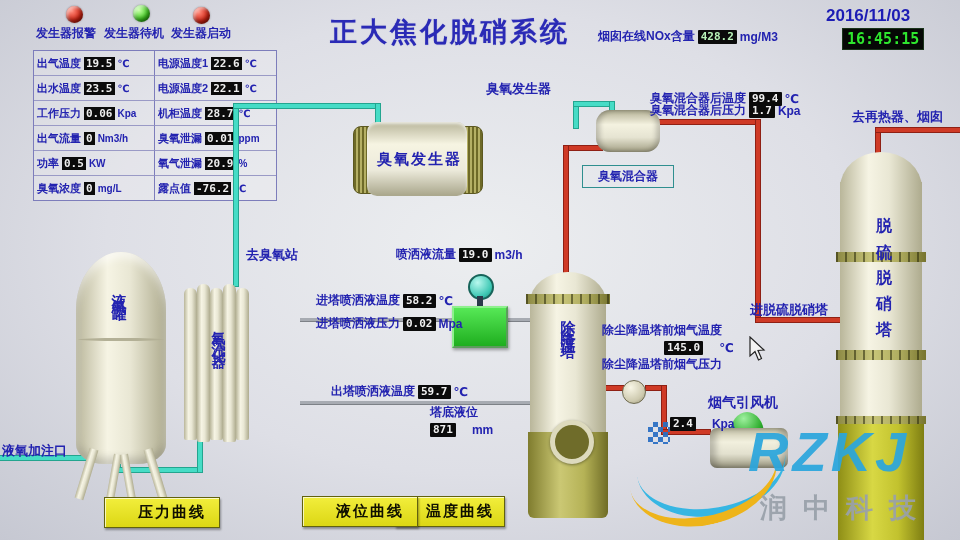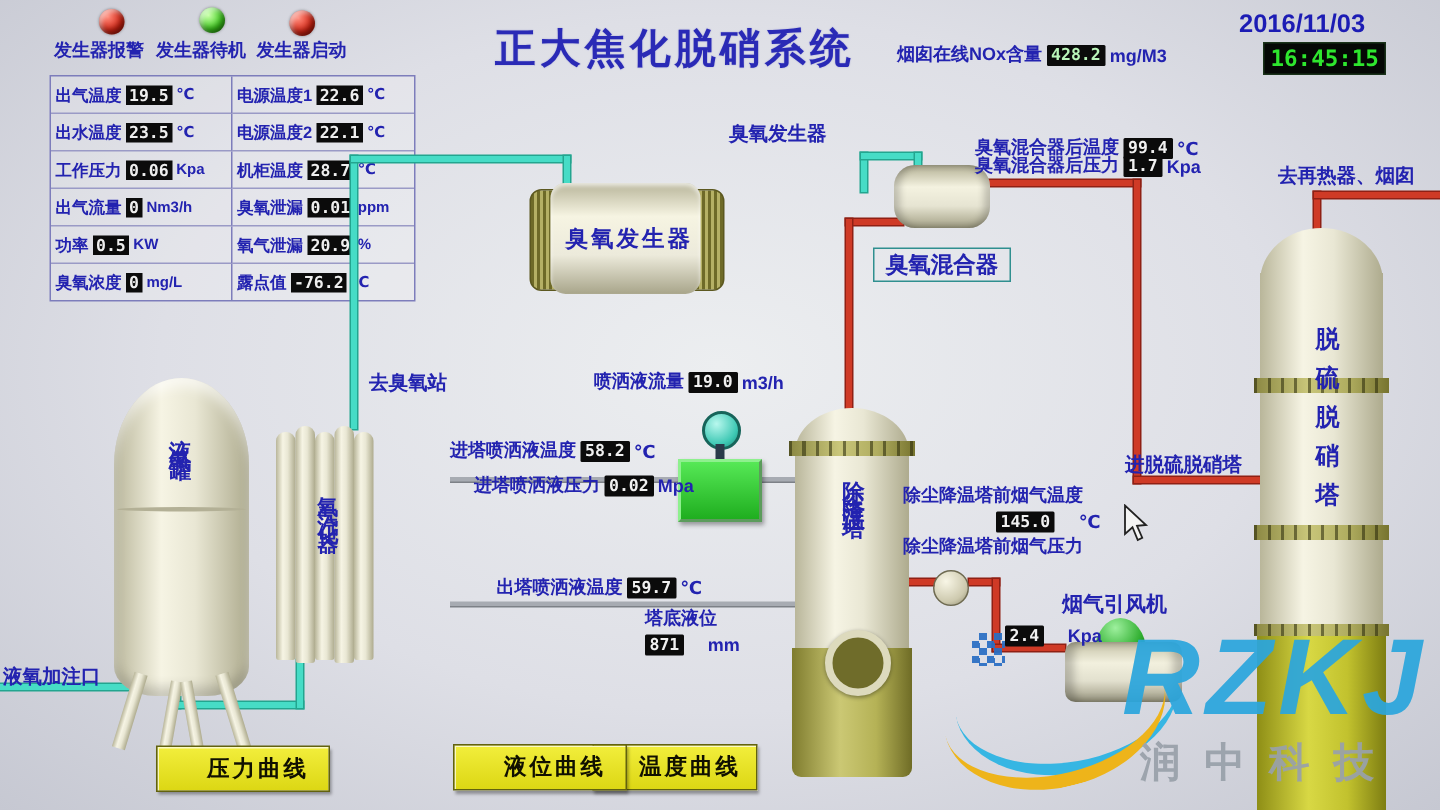--- a/index.html
+++ b/index.html
@@ -69,21 +69,21 @@
   #watermark{position:absolute;left:630px;top:414px;width:320px;height:122px;
     pointer-events:none;opacity:.93;}
   #wm-swoosh1{position:absolute;left:-2px;top:6px;width:150px;height:96px;
     border-bottom:9px solid #f0b20c;border-left:0;border-radius:50%;
     transform:rotate(-14deg);}
   #wm-swoosh2{position:absolute;left:6px;top:-2px;width:150px;height:96px;
     border-bottom:8px solid #2ab4e4;border-radius:50%;transform:rotate(-10deg);}
   #wm-check{position:absolute;left:18px;top:8px;width:22px;height:22px;
     background:conic-gradient(#2a6fc4 0 25%, transparent 0 50%, #2a6fc4 0 75%, transparent 0);
     background-size:10px 10px;}
-  #wm-rzkj{position:absolute;left:118px;top:6px;font-size:72px;line-height:64px;
+  #wm-rzkj{position:absolute;left:118px;top:6px;font-size:56px;line-height:64px;
     font-weight:bold;font-style:italic;color:#2ba6dd;letter-spacing:4px;}
   #wm-company{position:absolute;left:130px;top:76px;font-size:27px;font-weight:bold;
     color:#99a1aa;letter-spacing:16px;}
   
   .circ-valve{position:absolute;border-radius:50%;}
   #cursor{position:absolute;left:748px;top:336px;}
 </style>
 </head>
 <body>
 
@@ -218,21 +218,21 @@
     <div class="abs ribcap" style="left:0;top:4px;width:18px;height:66px;border-radius:8px 0 0 8px;"></div>
     <div class="abs ribcap" style="left:110px;top:4px;width:18px;height:66px;border-radius:0 8px 8px 0;"></div>
     <div class="abs" style="left:14px;top:0;width:100px;height:74px;border-radius:10px;background:linear-gradient(#b8b59a 0%,#f6f4e2 30%,#eceadb 65%,#a8a58a 100%);box-shadow:inset 0 2px 3px rgba(255,255,255,.7);"></div>
     <div class="lbl" style="left:24px;top:28px;font-size:15px;letter-spacing:2px;">臭氧发生器</div>
   </div>
 
   <div class="abs" style="left:596px;top:110px;width:64px;height:42px;">
     <div class="abs" style="left:0;top:0;width:64px;height:42px;border-radius:14px;background:linear-gradient(#b2af93 0%,#f4f2e0 35%,#e6e4d2 65%,#a29f84 100%);box-shadow:inset 4px 0 5px rgba(0,0,0,.2), inset -4px 0 5px rgba(0,0,0,.2);"></div>
   </div>
   <div class="abs" style="left:582px;top:165px;width:90px;height:21px;border:1px solid #2f8f8f;display:flex;align-items:center;justify-content:center;">
-    <span class="lbl" style="position:static;font-size:15px;">臭氧混合器</span>
+    <span class="lbl" style="position:static;font-size:12px;">臭氧混合器</span>
   </div>
 
   <div class="abs" style="left:526px;top:250px;width:84px;height:235px;">
     <div class="abs cyl-v dome" style="left:4px;top:22px;width:76px;height:30px;"></div>
     <div class="abs boltband" style="left:0;top:44px;width:84px;height:10px;"></div>
     <div class="abs cyl-v" style="left:4px;top:54px;width:76px;height:128px;"></div>
     <div class="abs olive" style="left:2px;top:182px;width:80px;height:86px;border-radius:0 0 6px 6px;"></div>
     <div class="abs" style="left:24px;top:170px;width:34px;height:34px;border-radius:50%;background:#6f6c2a;border:5px solid #dddabd;box-shadow:0 1px 3px rgba(0,0,0,.4);"></div>
     <div class="vtext abs" style="left:32px;top:58px;font-size:15px;letter-spacing:6px;">除尘降温塔</div>
   </div>
@@ -263,21 +263,21 @@
   <div class="lbl" style="left:852px;top:108px;font-size:13px;">去再热器、烟囱</div>
   <div class="lbl" style="left:750px;top:301px;font-size:13px;">进脱硫脱硝塔</div>
   <div class="lbl" style="left:2px;top:442px;font-size:13px;">液氧加注口</div>
   <div class="lbl" style="left:708px;top:394px;font-size:14px;">烟气引风机</div>
 
   <div class="meas" style="left:396px;top:246px;">
     <span class="mlabel">喷洒液流量</span>
     <span class="valbox">19.0</span>
     <span class="munit">m3/h</span>
   </div>
-  <div class="meas" style="left:300px;top:292px;">
+  <div class="meas" style="left:316px;top:292px;">
     <span class="mlabel">进塔喷洒液温度</span>
     <span class="valbox">58.2</span>
     <span class="munit">℃</span>
   </div>
   <div class="meas" style="left:316px;top:315px;">
     <span class="mlabel">进塔喷洒液压力</span>
     <span class="valbox">0.02</span>
     <span class="munit">Mpa</span>
   </div>
   <div class="meas" style="left:331px;top:383px;">

